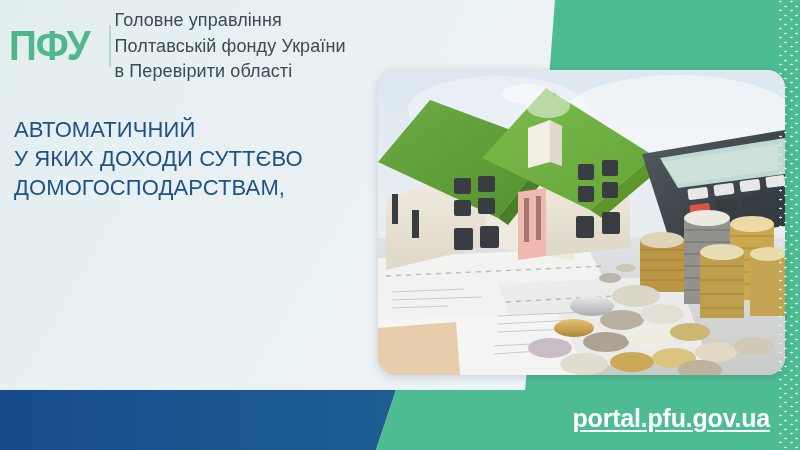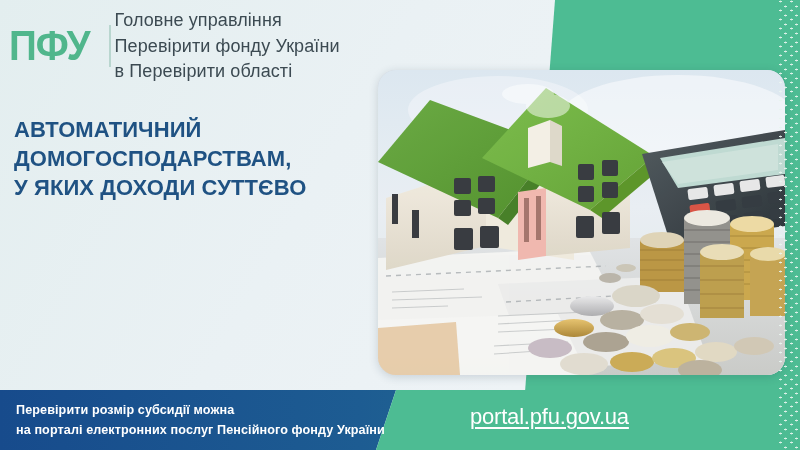--- a/index.html
+++ b/index.html
@@ -65,21 +65,21 @@
     letter-spacing:.1px;
     white-space:nowrap;
   }
 
   
   .headline {
     position:absolute;
     left:14px; top:115px;
     width:350px;
     color:#1f5283;
-    font-weight:700;
+    font-weight:400;
     font-size:22px;
     line-height:1.32;
     letter-spacing:.1px;
     text-transform:uppercase;
   }
   .headline div { white-space:nowrap; }
 
   
   .photo {
     position:absolute;
@@ -115,51 +115,51 @@
     font-size:12.6px;
     font-weight:700;
     line-height:1.55;
     letter-spacing:.1px;
     white-space:nowrap;
   }
   .bar-url {
     position:absolute;
     left:470px; top:14px;
     width:300px;
-    text-align:left;
+    text-align:right;
     color:#ffffff;
-    font-size:22px;
-    font-weight:400;
+    font-size:25px;
+    font-weight:700;
     letter-spacing:-.2px;
     text-decoration:underline;
     text-underline-offset:3px;
     text-decoration-thickness:2px;
   }
 </style>
 </head>
 <body>
 
 <div class="poster">
 
   <div class="green-wedge"></div>
 
   <div class="header">
     <div class="logo-mark">ПФУ</div>
     <div class="logo-divider"></div>
     <div class="org-lines">
       <div>Головне управління</div>
-      <div>Перевірити фонду України</div>
+      <div>Полтавській фонду України</div>
       <div>в Перевірити області</div>
     </div>
   </div>
 
   <div class="headline">
     <div>АВТОМАТИЧНИЙ</div>
+    <div>У ЯКИХ ДОХОДИ СУТТЄВО</div>
     <div>ДОМОГОСПОДАРСТВАМ,</div>
-    <div>У ЯКИХ ДОХОДИ СУТТЄВО</div>
   </div>
 
   <div class="photo">
     <svg viewBox="0 0 407 305" preserveAspectRatio="none">
       <defs>
         <linearGradient id="sky" x1="0" y1="0" x2="0" y2="1">
           <stop offset="0%" stop-color="#dbe6f0"></stop>
           <stop offset="45%" stop-color="#e8eef3"></stop>
           <stop offset="100%" stop-color="#dcdfe2"></stop>
         </linearGradient>
@@ -344,21 +344,17 @@
         <ellipse cx="322" cy="300" rx="22" ry="10" fill="#b9ae99"></ellipse>
       </g>
 
       <rect x="0" y="0" width="407" height="305" fill="#ffffff" opacity=".05"></rect>
     </svg>
   </div>
 
   <div class="bottom-bar">
     <div class="bar-blue"></div>
     <div class="bar-green"></div>
-    <div class="bar-text">
-      <div>Перевірити розмір субсидії можна</div>
-      <div>на порталі електронних послуг Пенсійного фонду України</div>
-    </div>
     <div class="bar-url">portal.pfu.gov.ua</div>
   </div>
 
   <div class="dot-strip"></div>
 </div>
 
 </body></html>

